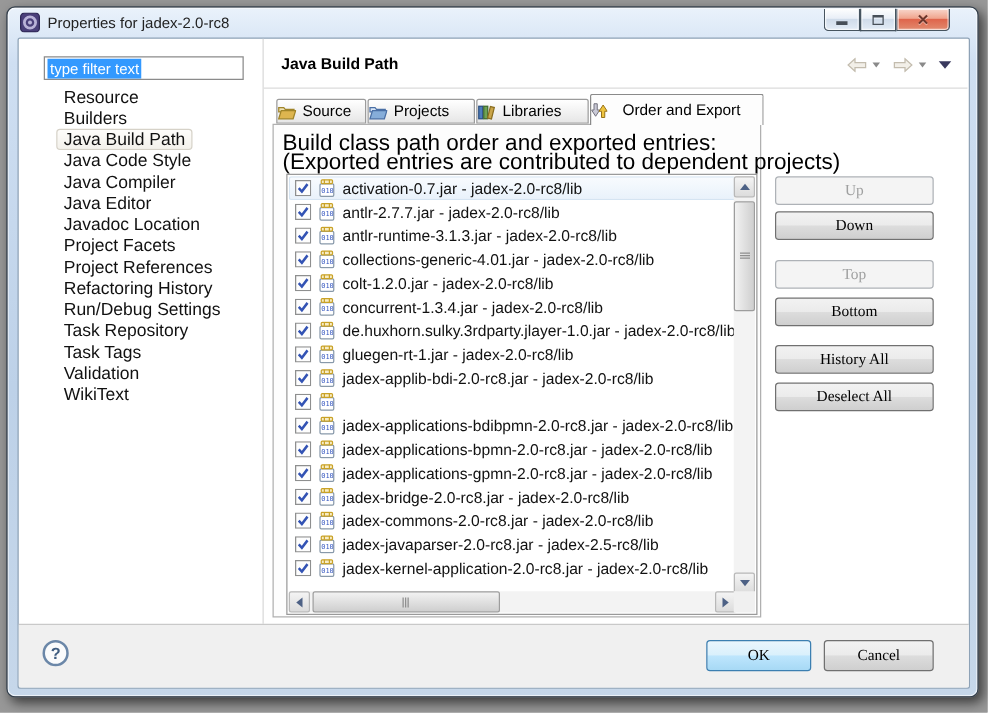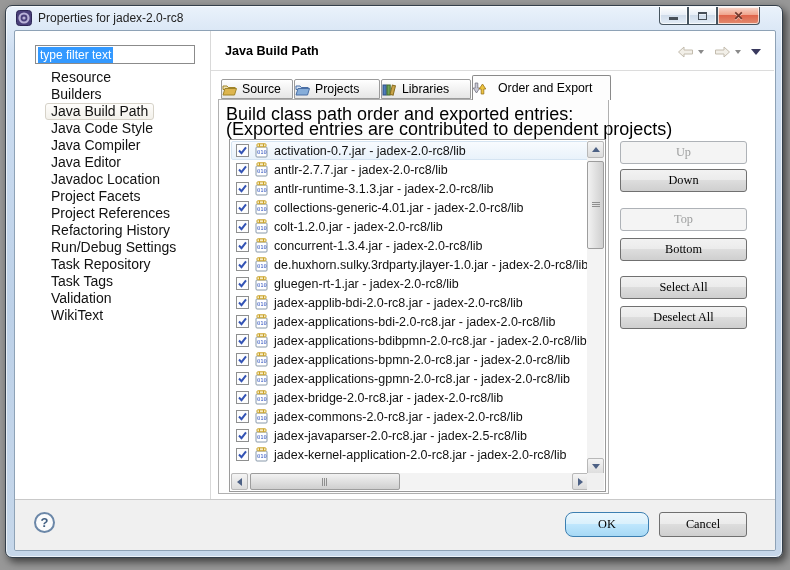--- a/index.html
+++ b/index.html
@@ -101,21 +101,21 @@
     background:linear-gradient(180deg,#eaf6fd 0%,#d9f0fc 49%,#bee6fd 50%,#a7d9f5 100%); }
   .side-buttons .win7-btn { left:605px; width:127px; height:23px; }
 
   
   .footer-sep { position:absolute; left:0; right:0; top:468px; height:1px; background:#c9c9c9; }
   .footer { position:absolute; left:0; right:0; top:469px; bottom:0; background:#f0f0f0;
     border-radius:0 0 2px 2px; }
   .help-circle { position:absolute; left:19px; top:12px; width:21px; height:21px;
     border:2px solid #6b87a8; border-radius:50%; color:#3f5d80; font-size:13px; font-weight:bold;
     display:flex; align-items:center; justify-content:center; background:#fafbfc; }
-  .btn-ok { left:550px; top:12px; width:84px; height:25px;border-radius:8px; }
+  .btn-ok { left:550px; top:12px; width:84px; height:25px; }
   .btn-cancel { left:644px; top:12px; width:88px; height:25px; }
 </style>
 </head>
 <body>
 
 <div class="window">
   <div class="titlebar">
     <span style="display:flex">
       <svg width="16" height="16">
           <rect x="0.5" y="0.5" width="15" height="15" rx="3" fill="#4a3f7a" stroke="#2e2756"></rect>
@@ -398,21 +398,20 @@
     </span>
     <span class="jar">
       <svg width="13" height="15" viewBox="0 0 13 15">
                 <rect x="1" y="4" width="11" height="10" rx="1" fill="#ffffff" stroke="#8899aa"></rect>
                 <text x="2" y="11" font-size="5.5" fill="#3557c0" font-family="DejaVu Sans Mono, monospace">010</text>
                 <rect x="2" y="0.8" width="9" height="3" rx="0.8" fill="#f7ecc6" stroke="#c9a227"></rect>
                 <line x1="4.5" y1="0.8" x2="4.5" y2="3.8" stroke="#c9a227"></line>
                 <line x1="8.5" y1="0.8" x2="8.5" y2="3.8" stroke="#c9a227"></line>
               </svg>
     </span>
-    <span class="rowtext">jadex-applications-bdi-2.0-rc8.jar - jadex-2.0-rc8/lib</span>
   </div>
           <div class="row">
     <span class="cb">
       <svg width="13" height="13">
                 <rect x="0.5" y="0.5" width="12" height="12" fill="#fdfdfd" stroke="#8e8f8f"></rect>
                 <path d="M3 6.5 L5.5 9.2 L10 3.3" stroke="#3353b4" stroke-width="2" fill="none"></path>
               </svg>
     </span>
     <span class="jar">
       <svg width="13" height="15" viewBox="0 0 13 15">
@@ -565,21 +564,21 @@
           </div>
       </div>
       <div class="corner"></div>
     </div>
 
     <div class="side-buttons" id="side-buttons">
         <div class="win7-btn disabled" style="top: 110px;">Up</div>
         <div class="win7-btn" style="top: 138px;">Down</div>
         <div class="win7-btn disabled" style="top: 177px;">Top</div>
         <div class="win7-btn" style="top: 207px;">Bottom</div>
-        <div class="win7-btn" style="top: 245px;">Select All</div>
+        <div class="win7-btn" style="top: 245px;">History All</div>
         <div class="win7-btn" style="top: 275px;">Deselect All</div>
       </div>
 
     <div class="footer-sep"></div>
     <div class="footer">
       <div class="help-circle">
           <span>?</span>
         </div>
       <div class="win7-btn default btn-ok">OK</div>
       <div class="win7-btn btn-cancel">Cancel</div>

